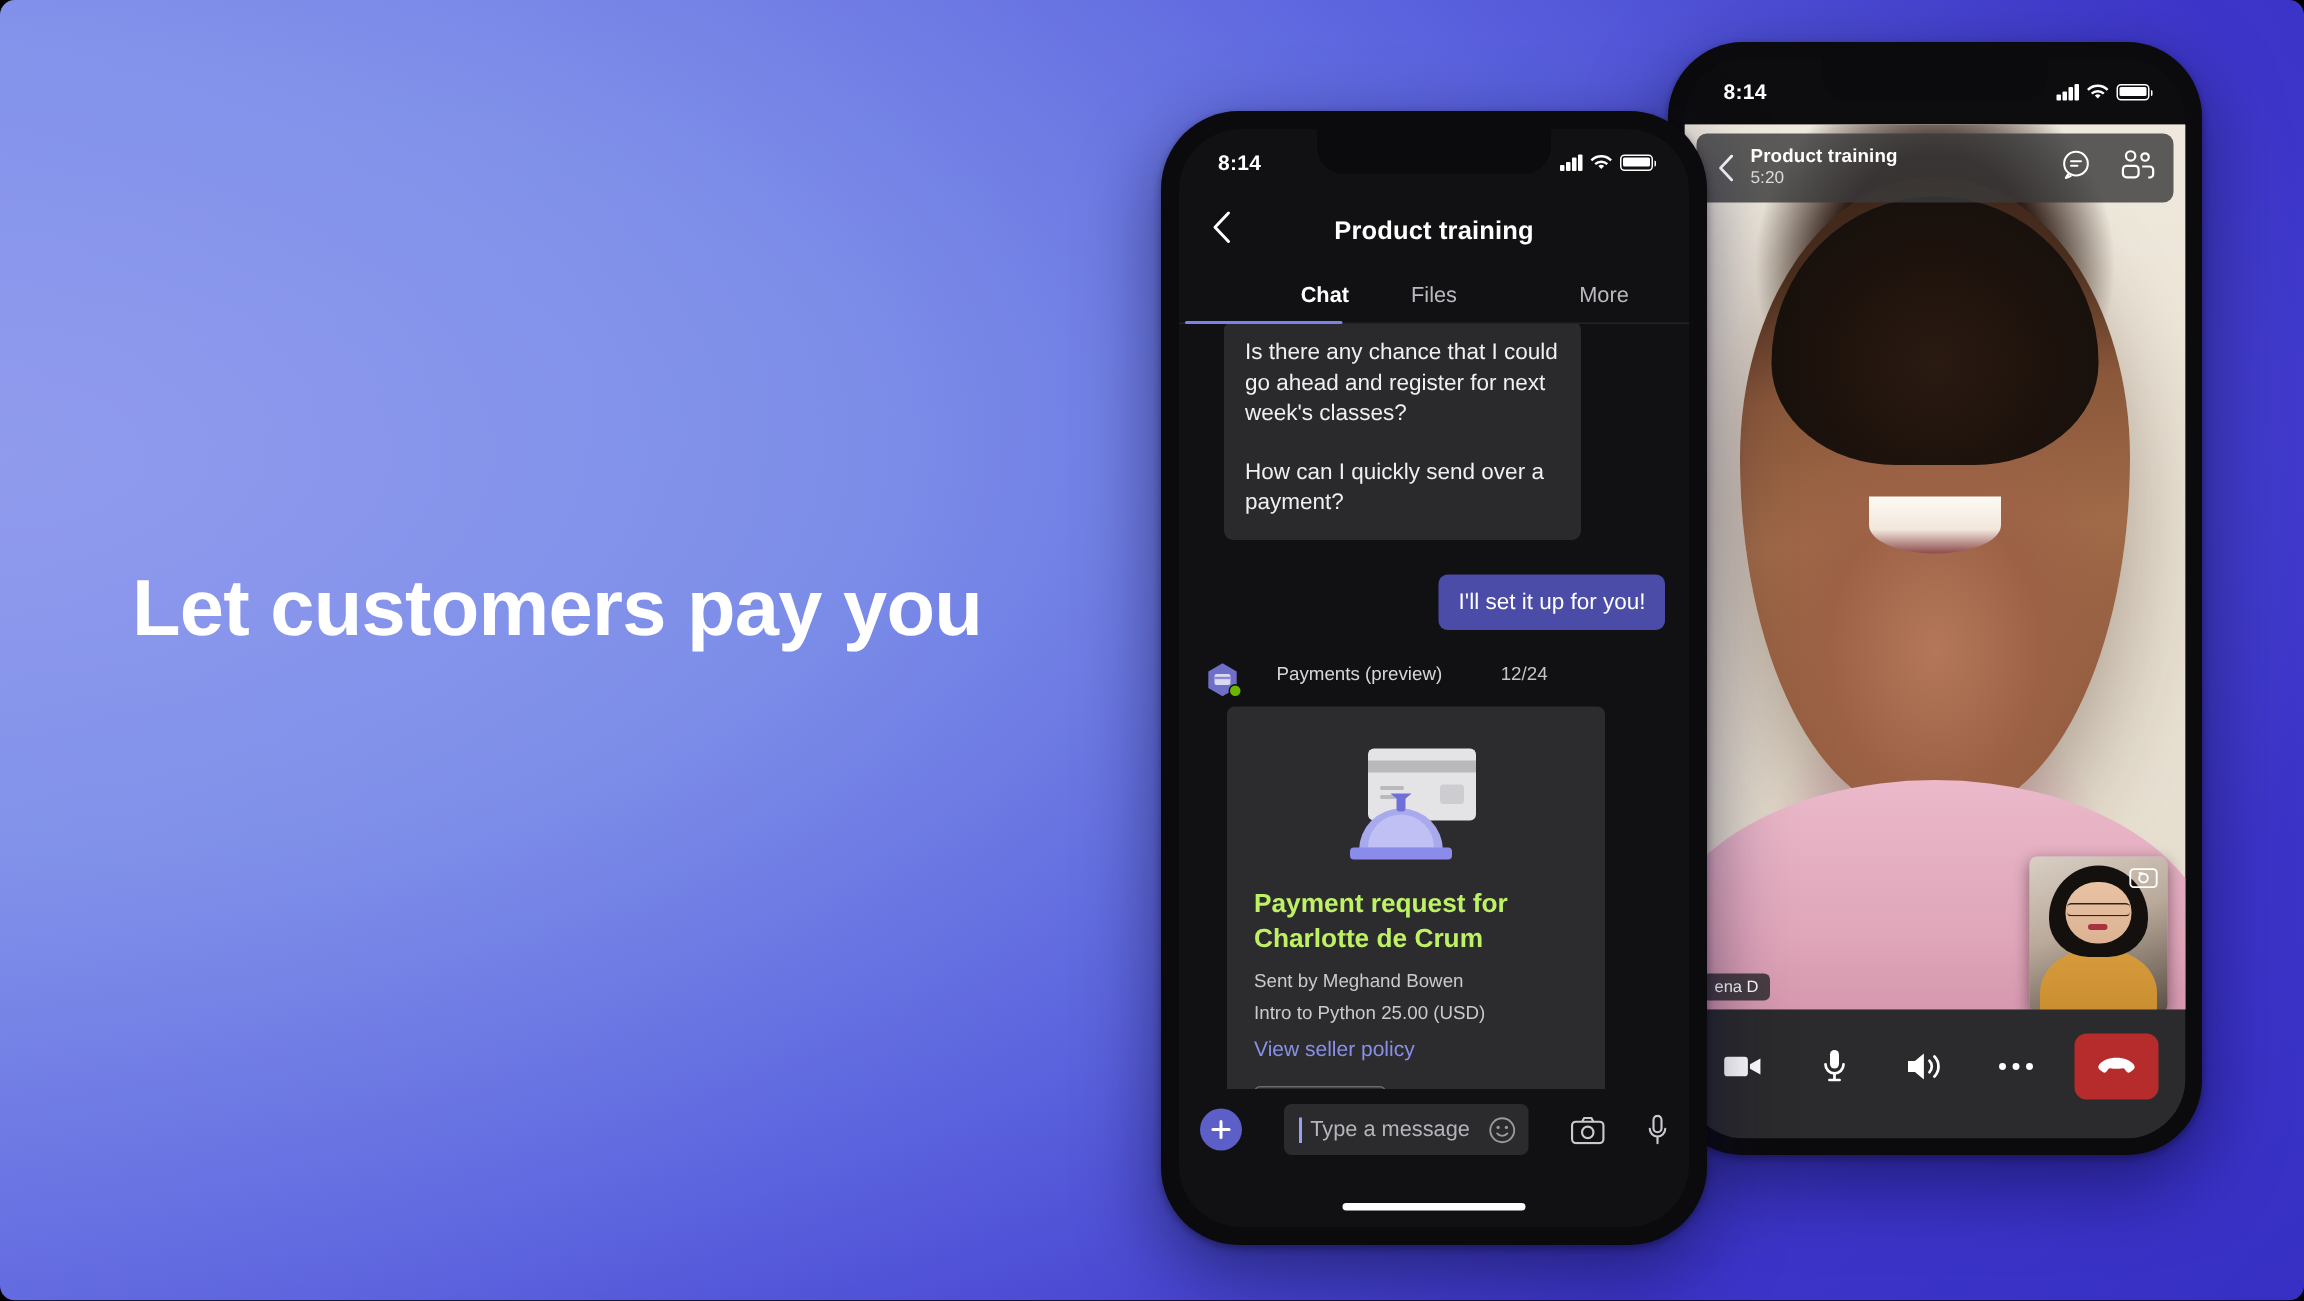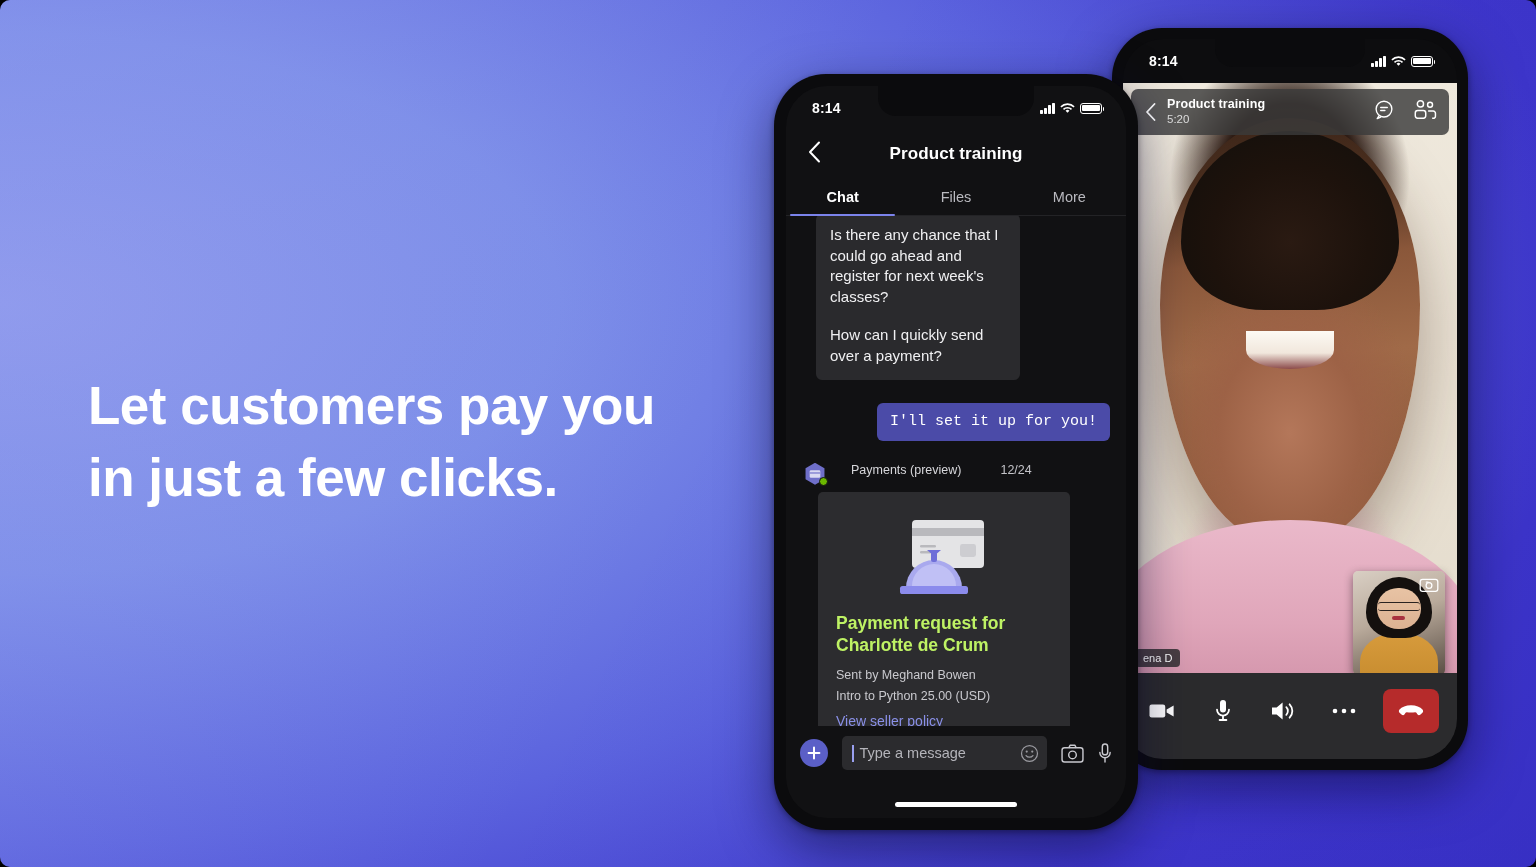--- a/index.html
+++ b/index.html
@@ -293,21 +293,21 @@
     border-bottom: 1px solid #232326;
   }
   .tab {
     flex: 1;
     display:flex; align-items:center; justify-content:center;
     color: #b9b9bf;
     font-size: 14.5px;
     position: relative;
     cursor: pointer;
   }
-  .tab.active { color: #fff; font-weight: 600; }
+  .tab.active { color: #fff; font-weight: 600; justify-content: flex-end; }
   .tab.active::after {
     content:"";
     position:absolute; left: 4px; right: 4px; bottom: -1px;
     height: 2.5px;
     background: #7b83eb;
     border-radius: 2px;
   }
 
   .chat-body {
     position: absolute;
@@ -317,38 +317,37 @@
     overflow: hidden;
   }
 
   .bubble-in {
     background: #2a2a2d;
     border-radius: 6px;
     padding: 11px 14px 14px;
     color: #f0f0f2;
     font-size: 15px;
     line-height: 1.37;
-    width: 204px;
+    width: 238px;
     margin-left: 16px;
     margin-top: -2px;
   }
   .bubble-in p + p { margin-top: 18px; }
 
   .bubble-out {
     background: #4b4ba8;
     color: #fff;
     border-radius: 6px;
     padding: 9px 13px;
     font-size: 15px;
     line-height: 1.3;
     display: inline-block;
     float: right;
     margin-top: 23px;
     margin-right: 2px;
-    font-family: Liberation Mono, monospace;
   }
 
   .card-wrap { clear: both; padding-top: 22px; }
   .card-head {
     display: flex; align-items: flex-start;
     gap: 25px;
     padding-left: 4px;
     margin-bottom: 7px;
   }
   .app-badge {
@@ -419,21 +418,21 @@
     background: transparent;
     cursor: pointer;
     font-family: inherit;
   }
 
   .composer {
     position: absolute;
     left: 0; right: 0; bottom: 38px;
     height: 54px;
     display: flex; align-items: center;
-    gap: 14px;
+    gap: 28px;
     padding: 0 14px 0 14px;
     background: #111113;
   }
   .plus-btn {
     width: 28px; height: 28px;
     border-radius: 50%;
     background: #5b5fc7;
     display:flex; align-items:center; justify-content:center;
     flex: 0 0 auto;
     cursor: pointer;
@@ -464,21 +463,20 @@
     border-radius: 3px;
   }
 </style>
 </head>
 <body>
 
 <div class="stage">
 
   <div class="headline">
     <div>Let customers pay you</div>
-    <div>in just a few clicks.</div>
   </div>
 
   <div class="phone" id="phone-call">
     <div class="phone-screen">
 
       <div class="notch"></div>
 
       <div class="call-video">
         <div class="video-bg"></div>
         <div class="video-face">

